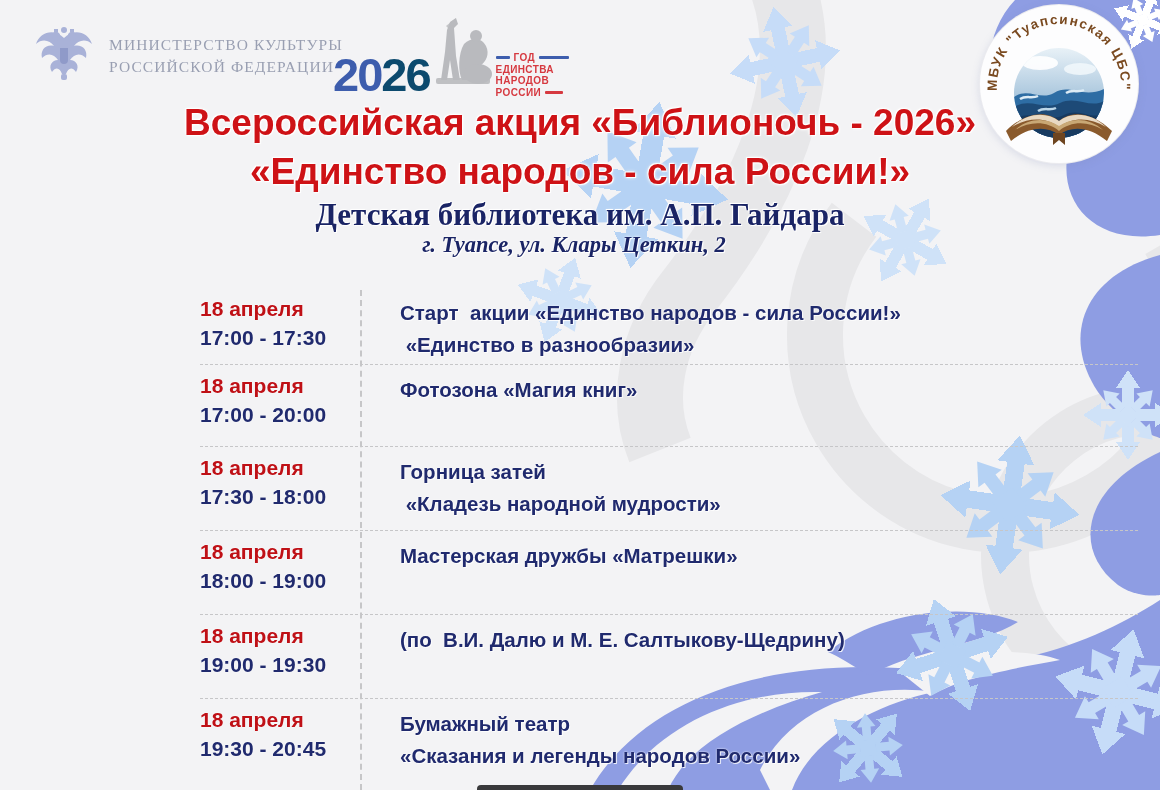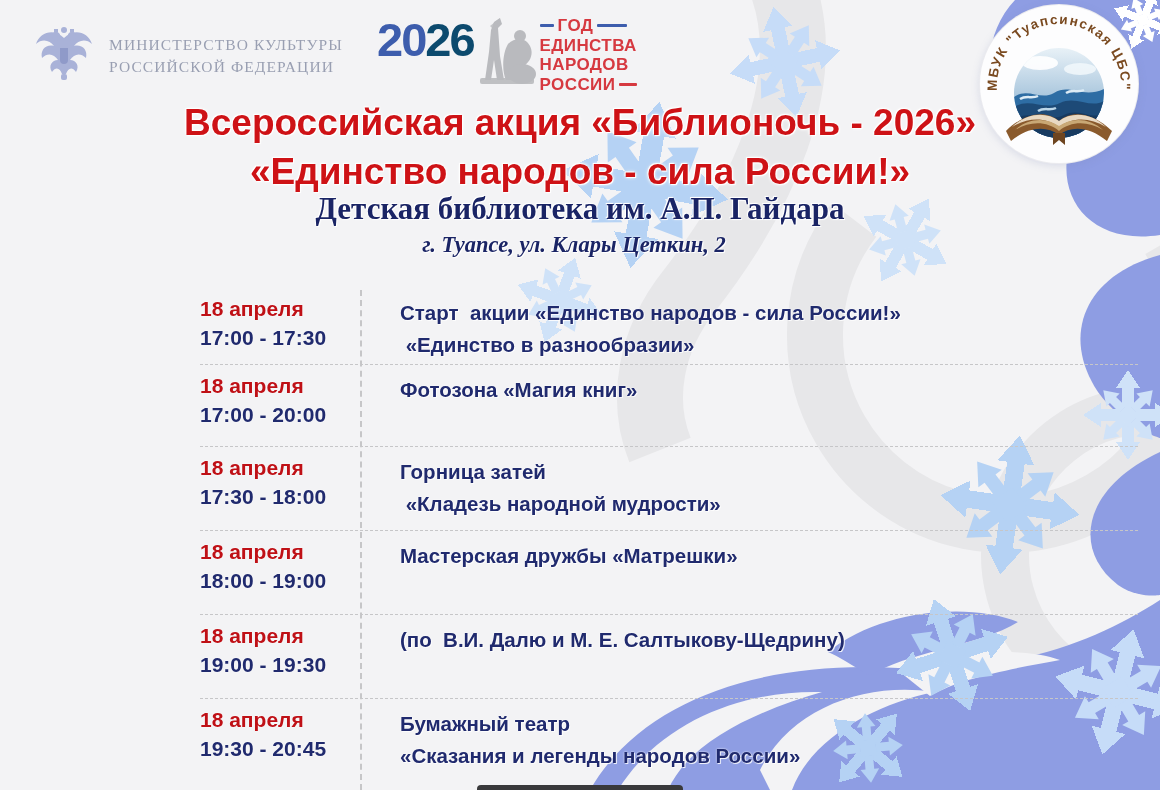--- a/index.html
+++ b/index.html
@@ -9,39 +9,39 @@
     font-family:"Liberation Sans", sans-serif;
   }
   .bg-layer{position:absolute; inset:0; z-index:0;}
   
   .hdr{position:absolute; z-index:5;}
   .ministry{left:32px; top:24px; display:flex; align-items:center; gap:13px;}
   .ministry-text{
     font-family:"Liberation Serif", serif; font-size:15.5px; line-height:1.45;
     color:#999fb2; letter-spacing:1.1px;
   }
-  .year-logo{left:333px; top:16px; display:flex; align-items:flex-start;margin-left:44px;}
+  .year-logo{left:333px; top:16px; display:flex; align-items:flex-end;}
   .year-num{font-weight:bold; font-size:47px; letter-spacing:-2px; line-height:1;}
   .yr-blue{color:#3d5dad;} .yr-red{color:#0c4a6e;}
-  .year-caption{margin-left:2px; font-weight:bold; font-size:17px; line-height:1.15;
+  .year-caption{margin-left:2px; font-weight:bold; font-size:10px; line-height:1.15;
     color:#d63940; letter-spacing:.4px;}
   .cap-row{display:flex; align-items:center; gap:4px;}
   .dash{height:3px; border-radius:1px;}
   .dash-blue{background:#3d5dad;} .dash-red{background:#d63940;}
   .badge{left:980px; top:5px; width:158px; height:158px;}
   .badge-circle{position:absolute; inset:0; border-radius:50%; background:#fdfdfe;
     box-shadow:0 0 0 1px #ebebef, 0 2px 8px rgba(120,130,180,.25);}
   
   .title-red{
     position:absolute; z-index:4; left:110px; top:99px; width:940px; text-align:center;
     font-weight:bold; font-size:37px; line-height:1.32; color:#ce1216;
     text-shadow:0 0 3px #fff, 0 0 4px #fff, 1px 1px 0 #fff, -1px -1px 0 #fff;
   }
   .title-blue{
-    position:absolute; z-index:4; left:110px; top:191px; width:940px; text-align:center;
+    position:absolute; z-index:4; left:110px; top:197px; width:940px; text-align:center;
     font-family:"Liberation Serif", serif; font-weight:bold; font-size:31px; color:#1a2465;
     text-shadow:0 0 3px #fff, 1px 1px 0 #fff, -1px -1px 0 #fff;
   }
   .address{
     position:absolute; z-index:4; left:104px; top:232px; width:940px; text-align:center;
     font-family:"Liberation Serif", serif; font-weight:bold; font-style:italic;
     font-size:22.5px; color:#1a2465; text-shadow:0 0 3px #fff,1px 1px 0 #fff;
   }
   
   .schedule{position:absolute; z-index:3; left:200px; top:288px; width:938px;}

